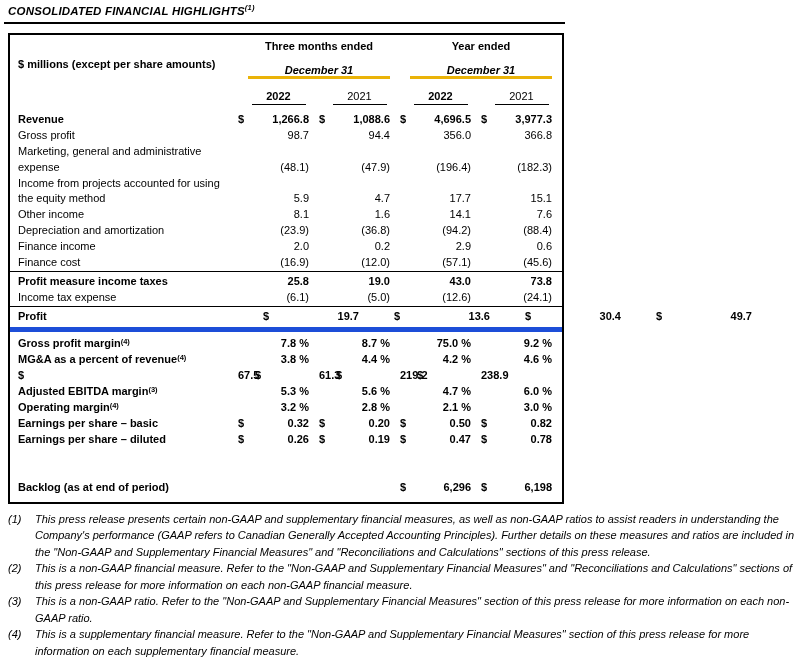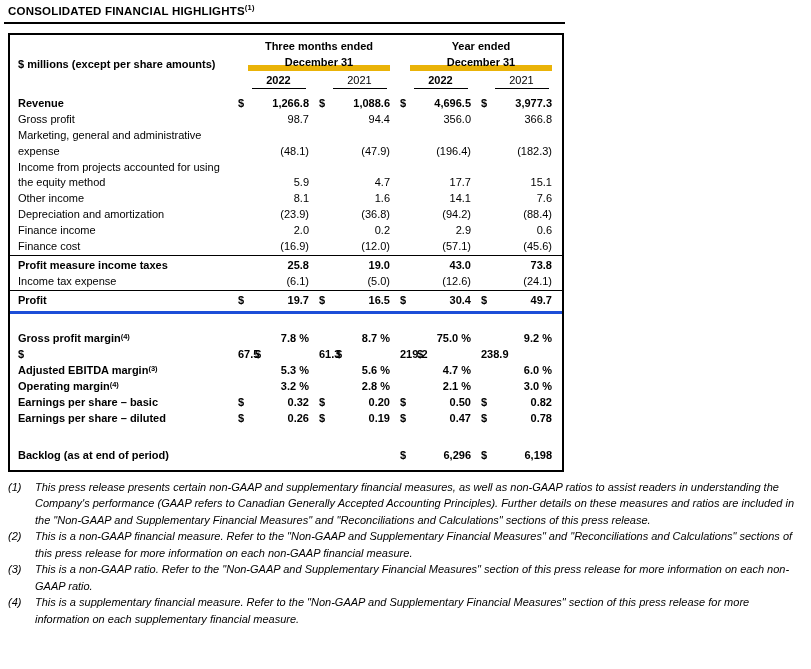--- a/index.html
+++ b/index.html
@@ -14,56 +14,57 @@
 
   
   .title-block {
     margin: 5px 0 0 4px;
     width: 561px;
     border-bottom: 2px solid #000;
     padding: 0 0 5px 4px;
     font-weight: 700;
     font-size: 11.5px;
     letter-spacing: 0.2px;
+    font-style: italic;
   }
 
   
   .tbox {
     margin: 9px 0 0 8px;
     width: 556px;
     border: 2px solid #000;
     padding-bottom: 6px;
   }
 
   
   .thead { display: grid; grid-template-columns: 220px 162px 162px; padding: 5px 0 7px 8px; }
   .cap { font-weight: 700; padding-top: 18px; }
   .grp { text-align: center; }
   .g1 { font-weight: 700; height: 16px; }
-  .g2 { font-weight: 700; height: 15px; border-bottom: 6px solid #eab308; margin: 0 10px; }
+  .g2 { font-weight: 700; height: 15px; border-bottom: 3px solid #eab308; margin: 8px 10px; font-style: italic; }
   .gyears { display: flex; padding-top: 2px; }
   .yr { width: 81px; text-align: center; }
   .yru { display: inline-block; min-width: 54px; border-bottom: 1px solid #000; padding: 1px 2px 2px; }
   .y22 { font-weight: 700; }
 
   
   .row {
     display: grid;
     grid-template-columns: 220px 17px 64px 17px 64px 17px 64px 17px 64px;
     padding-left: 8px;
     align-items: end;
     line-height: 15.8px;
     min-height: 16px;
   }
   .v { text-align: right; padding-right: 10px; }
   .bold { font-weight: 700; }
   .bt { border-top: 1px solid #000; padding-top: 2px; }
-  .bb { border-bottom: 3px solid #1d4ed8; padding-bottom: 2px; }
-  .gap { margin-top: 17px; }
-  .gap-lg { margin-top: 21px; }
+  .bb { border-bottom: 5px solid #1d4ed8; padding-bottom: 2px; gap: 25px; }
+  .gap { margin-top: 4px; }
+  .gap-lg { margin-top: 32px; }
 
   
   .fnotes { margin: 7px 0 0 8px; width: 796px; font-style: italic; }
   .fn { display: grid; grid-template-columns: 27px 1fr; line-height: 16.5px; }
 </style>
 </head>
 <body>
 
 <div class="title-block"><span>CONSOLIDATED FINANCIAL HIGHLIGHTS</span><sup>(1)</sup></div>
 
@@ -208,39 +209,50 @@
       <div class="c v">(12.6)</div>
     <div class="c d"></div>
       <div class="c v">(24.1)</div>
   </div>
 
   <div class="row bold bt bb">
     <div class="c lbl"><span>Profit</span><sup></sup></div>
     <div class="c d">$</div>
       <div class="c v">19.7</div>
     <div class="c d">$</div>
-      <div class="c v">16.5</div>
+      <div class="c v">13.6</div>
     <div class="c d">$</div>
       <div class="c v">30.4</div>
     <div class="c d">$</div>
       <div class="c v">49.7</div>
   </div>
 
   <div class="row bold gap">
     <div class="c lbl"><span>Gross profit margin</span><sup>(4)</sup></div>
     <div class="c d"></div>
       <div class="c v">7.8 %</div>
     <div class="c d"></div>
       <div class="c v">8.7 %</div>
     <div class="c d"></div>
       <div class="c v">75.0 %</div>
     <div class="c d"></div>
       <div class="c v">9.2 %</div>
   </div>
 
+  <div class="row bold">
+    <div class="c lbl"><span>MG&amp;A as a percent of revenue</span><sup>(4)</sup></div>
+    <div class="c d"></div>
+      <div class="c v">3.8 %</div>
+    <div class="c d"></div>
+      <div class="c v">4.4 %</div>
+    <div class="c d"></div>
+      <div class="c v">4.2 %</div>
+    <div class="c d"></div>
+      <div class="c v">4.6 %</div>
+  </div>
 
   <div class="row bold">
     <div class="c d">$</div>
       <div class="c v">67.5</div>
     <div class="c d">$</div>
       <div class="c v">61.3</div>
     <div class="c d">$</div>
       <div class="c v">219.2</div>
     <div class="c d">$</div>
       <div class="c v">238.9</div>

